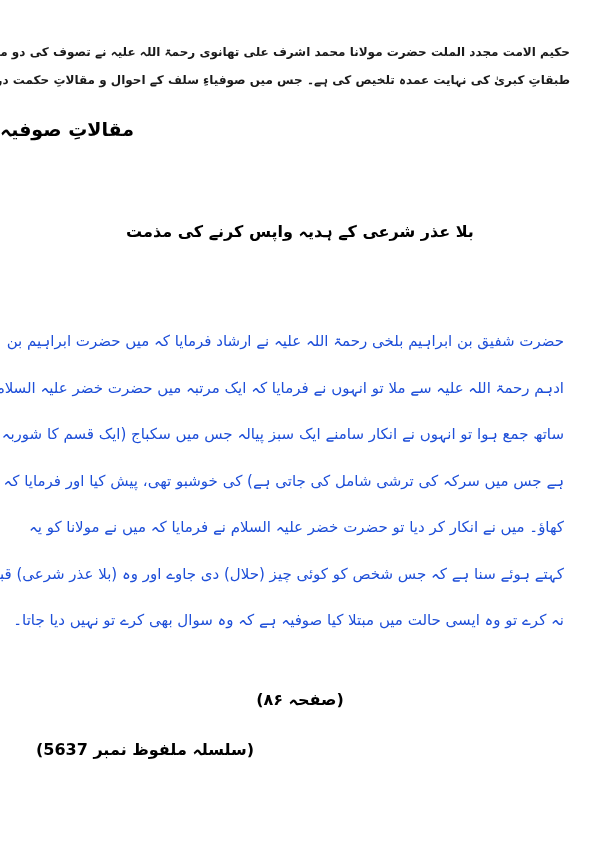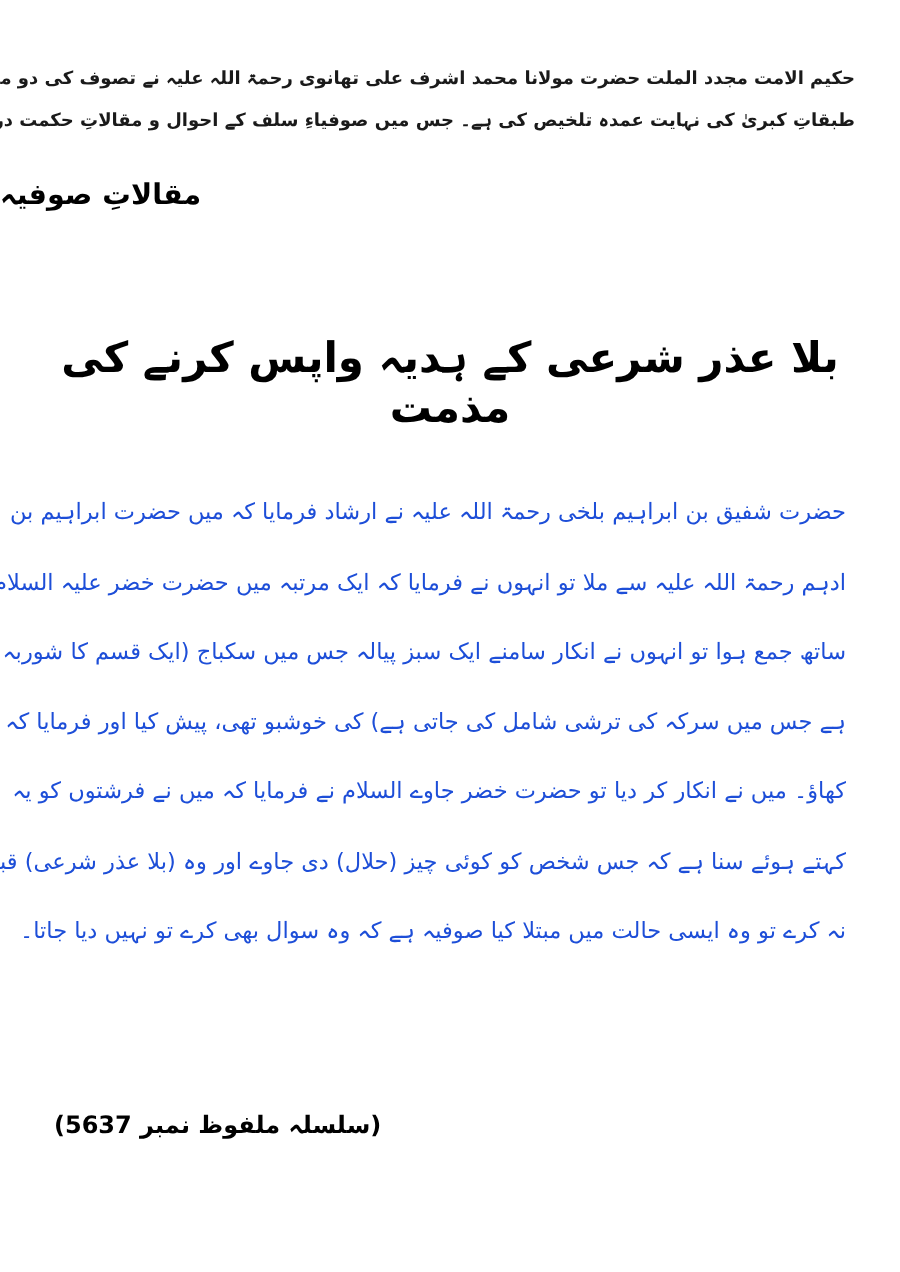--- a/index.html
+++ b/index.html
@@ -1,21 +1,21 @@
 <!DOCTYPE html>
 <html><head>
 <meta charset="utf-8">
 <style>
   html, body { margin: 0; padding: 0; background: #ffffff; }
   body { width: 600px; height: 848px; position: relative; overflow: hidden; color: #111; }
   .page { position: absolute; inset: 0; direction: rtl; font-family: "DejaVu Sans", sans-serif; }
   .intro { position: absolute; top: 38px; left: 30px; right: 30px; text-align: center; font-size: 12px; line-height: 28px; font-weight: bold; color: #1a1a1a; }
   .intro div { white-space: nowrap; }
   .section-title { position: absolute; top: 118px; left: 0; right: 0; text-align: left; font-size: 19px; font-weight: bold; color: #000; }
-  .heading { position: absolute; top: 222px; left: 0; right: 0; text-align: center; font-size: 28px; font-weight: bold; color: #000; }
+  .heading { position: absolute; top: 222px; left: 0; right: 0; text-align: center; font-size: 16px; font-weight: bold; color: #000; }
   .body { position: absolute; top: 318px; left: 44px; right: 36px; font-size: 15px; line-height: 46.5px; color: #1d4ed8; }
   .body .line { white-space: nowrap; text-align: justify; text-align-last: justify; }
   .body .line.last { text-align-last: right; }
   .page-ref { position: absolute; top: 690px; left: 0; right: 0; text-align: center; font-size: 16px; font-weight: bold; color: #000; direction: rtl; }
   .series-ref { position: absolute; top: 740px; left: 36px; font-size: 16px; font-weight: bold; color: #000; direction: rtl; }
 </style>
 </head>
 <body>
 
 <div class="page">
@@ -26,19 +26,20 @@
 
   <div class="section-title">مقالاتِ صوفیہ</div>
 
   <div class="heading">بلا عذر شرعی کے ہدیہ واپس کرنے کی مذمت</div>
 
   <div class="body">
     <div class="line">حضرت شفیق بن ابراہیم بلخی رحمۃ اللہ علیہ نے ارشاد فرمایا کہ میں حضرت ابراہیم بن</div>
     <div class="line">ادہم رحمۃ اللہ علیہ سے ملا تو انہوں نے فرمایا کہ ایک مرتبہ میں حضرت خضر علیہ السلام کے</div>
     <div class="line">ساتھ جمع ہوا تو انہوں نے انکار سامنے ایک سبز پیالہ جس میں سکباج (ایک قسم کا شوربہ</div>
     <div class="line">ہے جس میں سرکہ کی ترشی شامل کی جاتی ہے) کی خوشبو تھی، پیش کیا اور فرمایا کہ ابراہیم</div>
-    <div class="line">کھاؤ۔ میں نے انکار کر دیا تو حضرت خضر جاوے السلام نے فرمایا کہ میں نے فرشتوں کو یہ</div>
+    <div class="line">کھاؤ۔ میں نے انکار کر دیا تو حضرت خضر علیہ السلام نے فرمایا کہ میں نے مولانا کو یہ</div>
     <div class="line">کہتے ہوئے سنا ہے کہ جس شخص کو کوئی چیز (حلال) دی جاوے اور وہ (بلا عذر شرعی) قبول</div>
     <div class="line last">نہ کرے تو وہ ایسی حالت میں مبتلا کیا صوفیہ ہے کہ وہ سوال بھی کرے تو نہیں دیا جاتا۔</div>
   </div>
 
+  <div class="page-ref">(صفحہ ۸۶)</div>
   <div class="series-ref">(سلسلہ ملفوظ نمبر 5637)</div>
 </div>
 
 </body></html>

